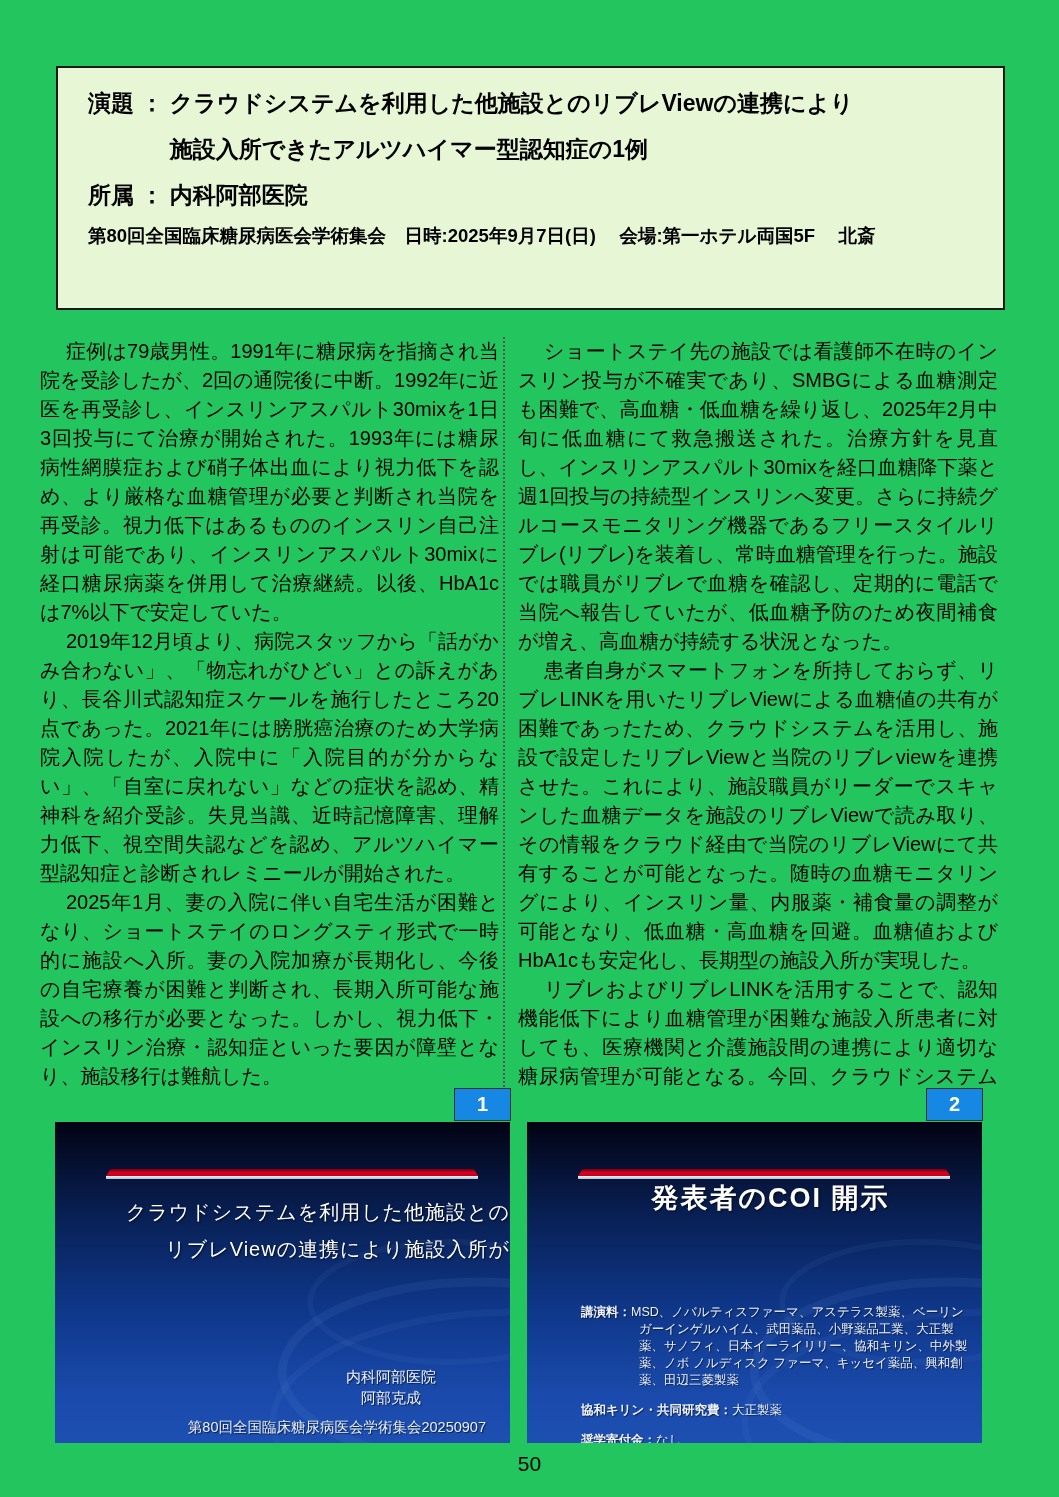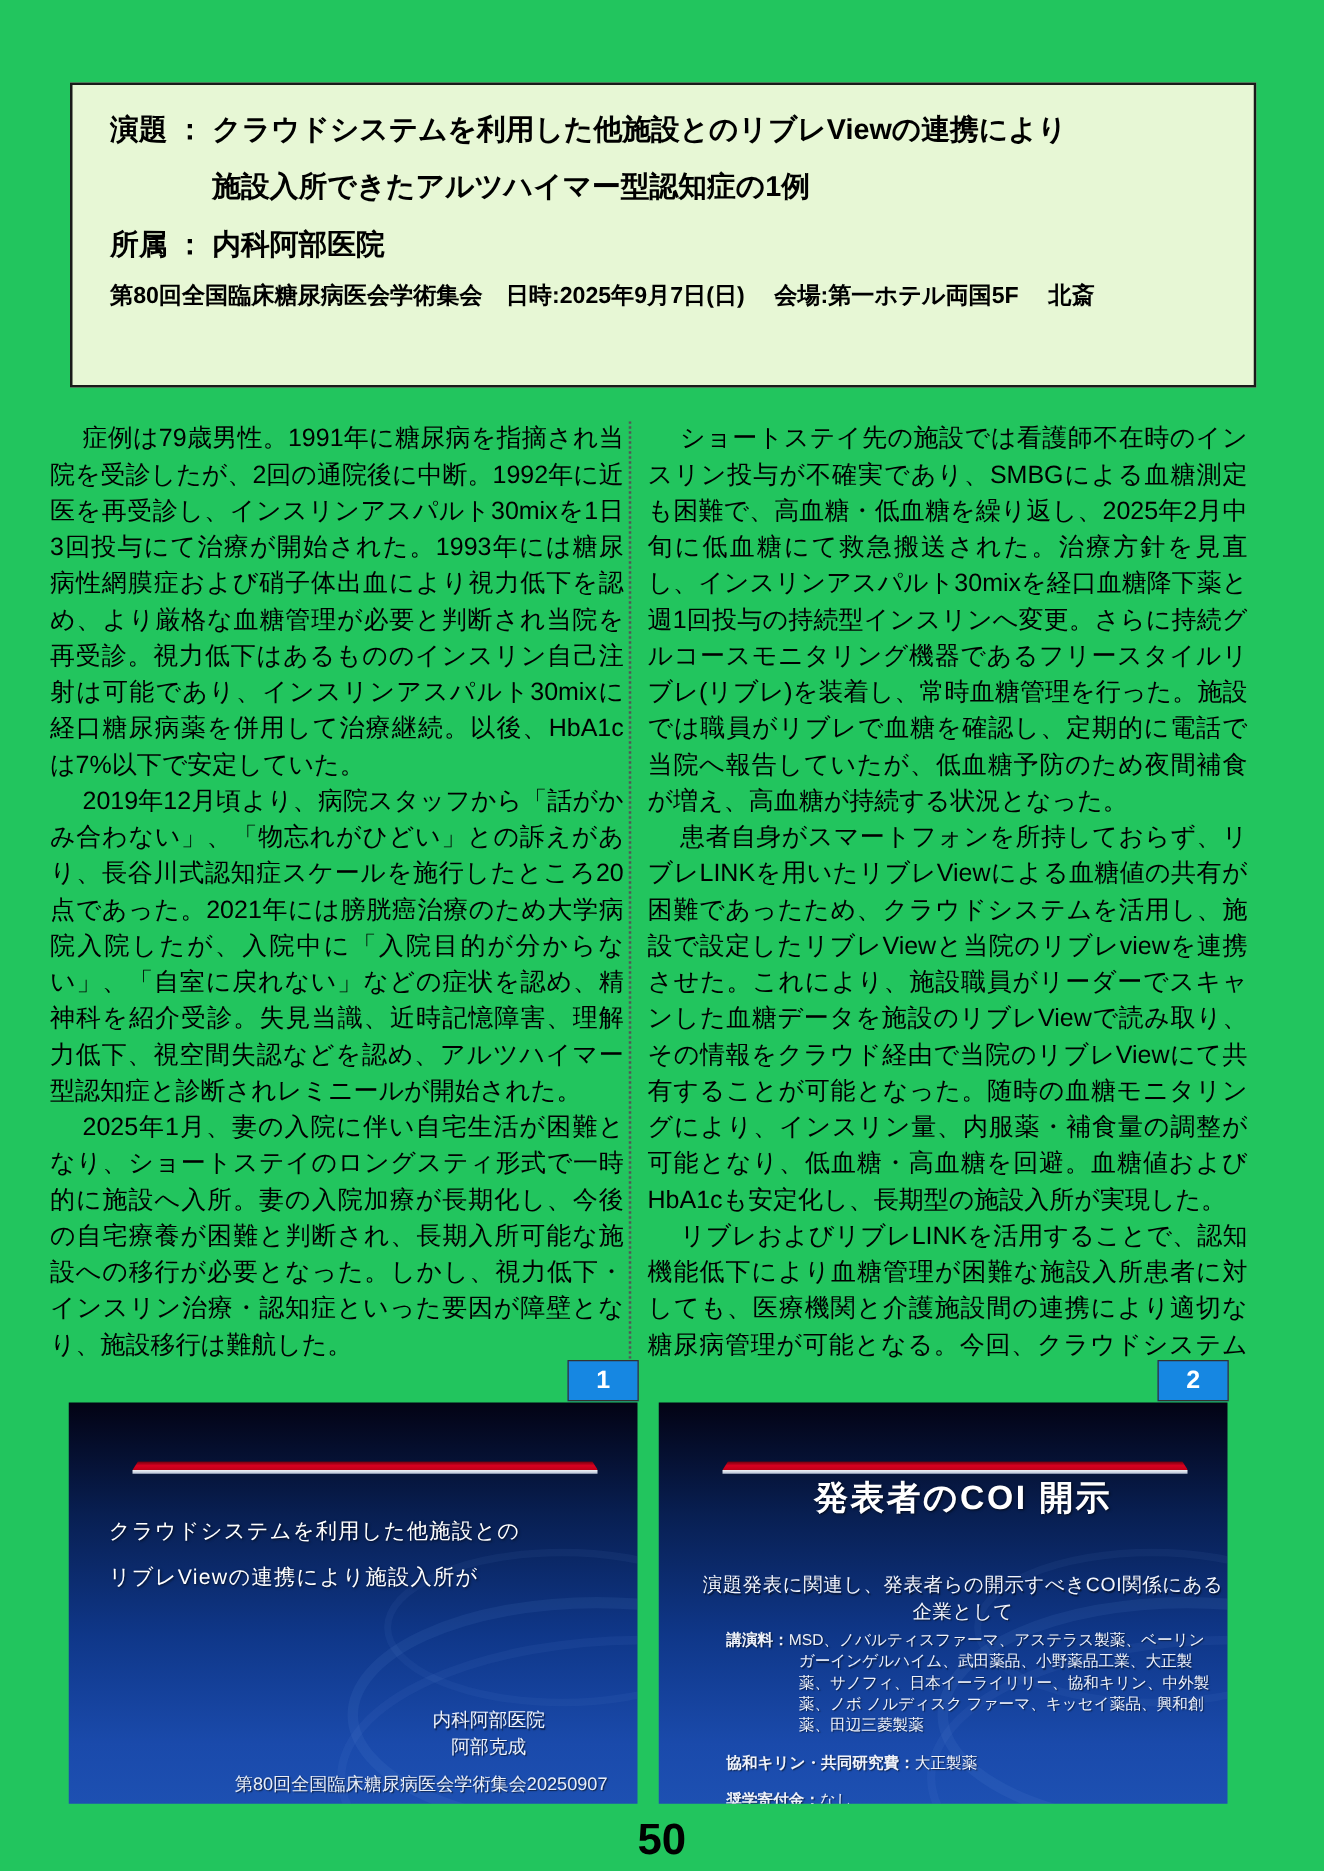--- a/index.html
+++ b/index.html
@@ -56,23 +56,23 @@
   .swirls{position:absolute;inset:0;width:100%;height:100%;}
   .bar{position:absolute;top:47px;left:4.5%;width:88%;}
   .bar-red{
     height:7px;
     background:linear-gradient(180deg,#6a000d,#d80020 50%,#c00018);
     clip-path:polygon(1.2% 0,98.8% 0,100% 100%,0 100%);
   }
   .bar-silver{height:3px;background:linear-gradient(180deg,#f0f3f8,#b4bed2);}
 
   .s1-title{
-    position:absolute;top:84px;left:0;width:100%;
-    text-align:left;color:#ffffff;
-    font-size:17px;line-height:37px;letter-spacing:1px;
+    position:absolute;top:72px;left:0;width:100%;
+    text-align:right;color:#ffffff;
+    font-size:20px;line-height:37px;letter-spacing:1px;
     text-shadow:1px 1px 2px rgba(0,0,0,.65);
   }
   .s1-credit{
     position:absolute;top:244px;right:34px;width:170px;
     text-align:center;color:#eef3fb;
     font-size:15px;line-height:21px;
     text-shadow:1px 1px 1px rgba(0,0,0,.6);
   }
   .s1-footer{
     position:absolute;bottom:6px;right:24px;
@@ -97,21 +97,21 @@
     color:#eef2fa;font-size:12.5px;line-height:17px;
     text-shadow:1px 1px 1px rgba(0,0,0,.55);
   }
   .coi-item{margin-bottom:13px;}
   .coi-item.hang{padding-left:58px;text-indent:-58px;}
   .coi-label{font-weight:bold;text-align:right;}
 
   
   .page-number{
     position:absolute;top:1452px;left:0;width:100%;
-    text-align:center;font-size:35px;font-weight:bold;color:#000;
+    text-align:center;font-size:21px;font-weight:normal;color:#000;
   }
 </style>
 </head>
 <body>
 
 <div class="page">
 
   <section class="header-box">
     <div class="hdr-row">
       <span class="hdr-label">演題 ： </span>
@@ -171,21 +171,20 @@
       <svg class="swirls" viewBox="0 0 455 321" preserveAspectRatio="none">
         <ellipse cx="420" cy="250" rx="210" ry="90" fill="none" stroke="#6f9ae0" stroke-width="9" opacity="0.10"></ellipse>
         <ellipse cx="460" cy="300" rx="260" ry="110" fill="none" stroke="#6f9ae0" stroke-width="7" opacity="0.08"></ellipse>
         <ellipse cx="390" cy="180" rx="150" ry="60" fill="none" stroke="#6f9ae0" stroke-width="6" opacity="0.07"></ellipse>
       </svg>
       <div class="bar">
         <div class="bar-red"></div>
         <div class="bar-silver"></div>
       </div>
       <div class="s2-title">発表者のCOI 開示</div>
-      <div class="s2-subtitle">演題発表に関連し、発表者らの開示すべきCOI関係にある企業として</div>
       <div class="s2-body">
         <div class="coi-item hang">
           <span class="coi-label">講演料：</span><span>MSD、ノバルティスファーマ、アステラス製薬、ベーリンガーインゲルハイム、武田薬品、小野薬品工業、大正製薬、サノフィ、日本イーライリリー、協和キリン、中外製薬、ノボ ノルディスク ファーマ、キッセイ薬品、興和創薬、田辺三菱製薬</span>
         </div>
         <div class="coi-item">
           <span class="coi-label">協和キリン・共同研究費：</span><span>大正製薬</span>
         </div>
         <div class="coi-item">
           <span class="coi-label">奨学寄付金：</span><span>なし</span>
         </div>

